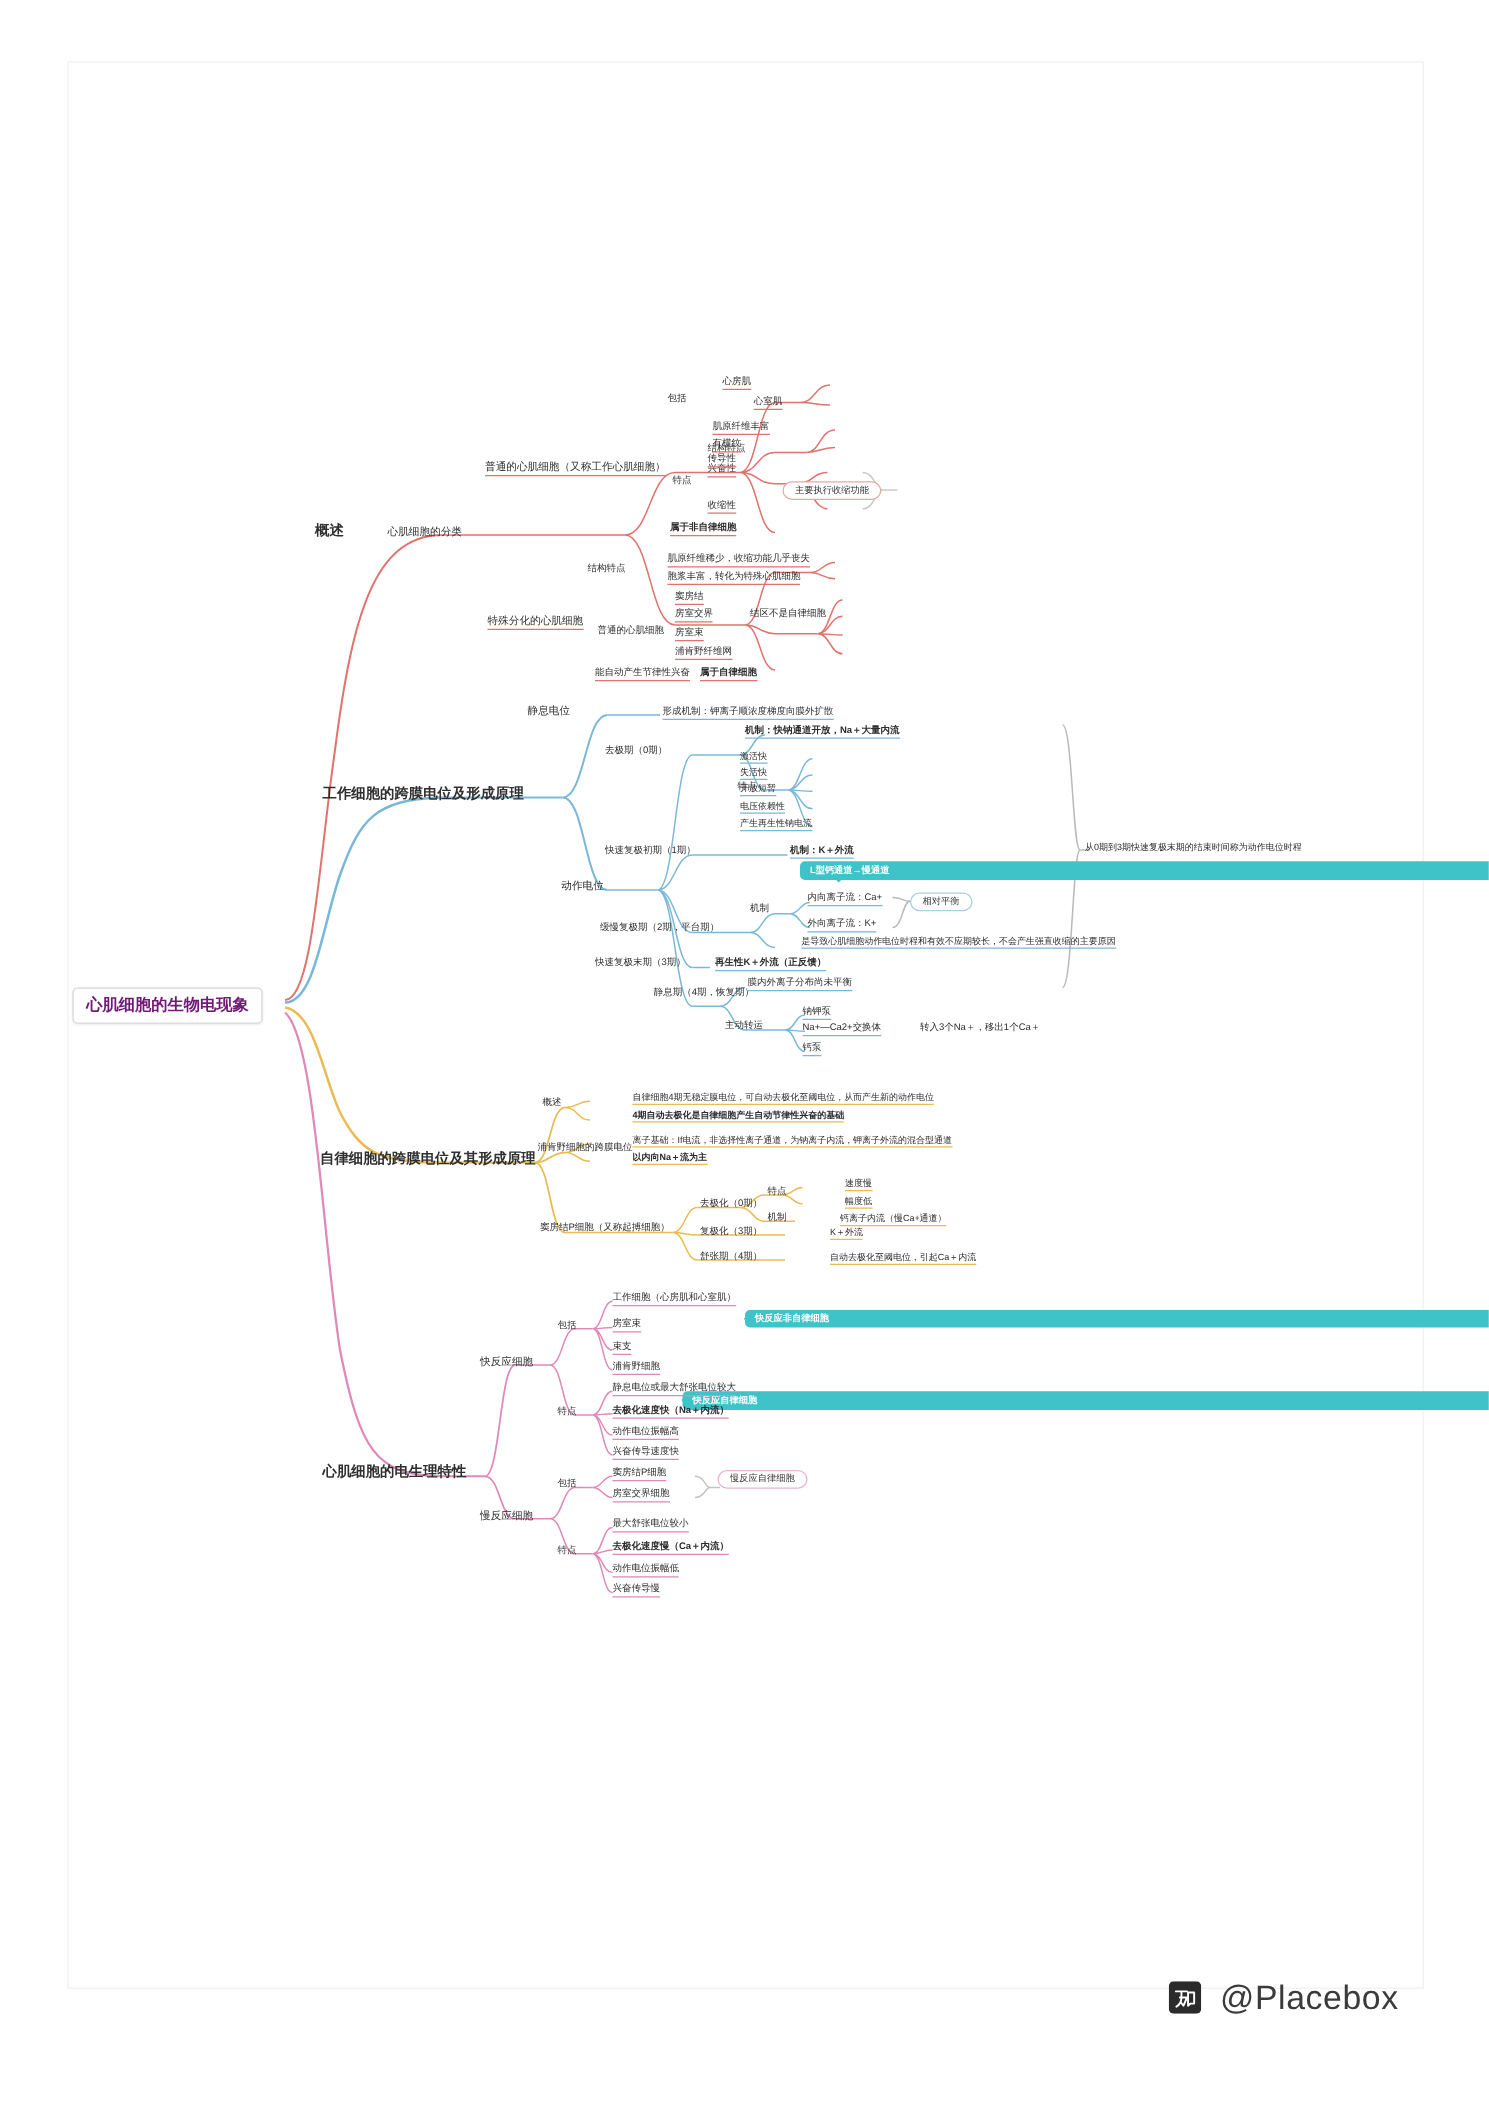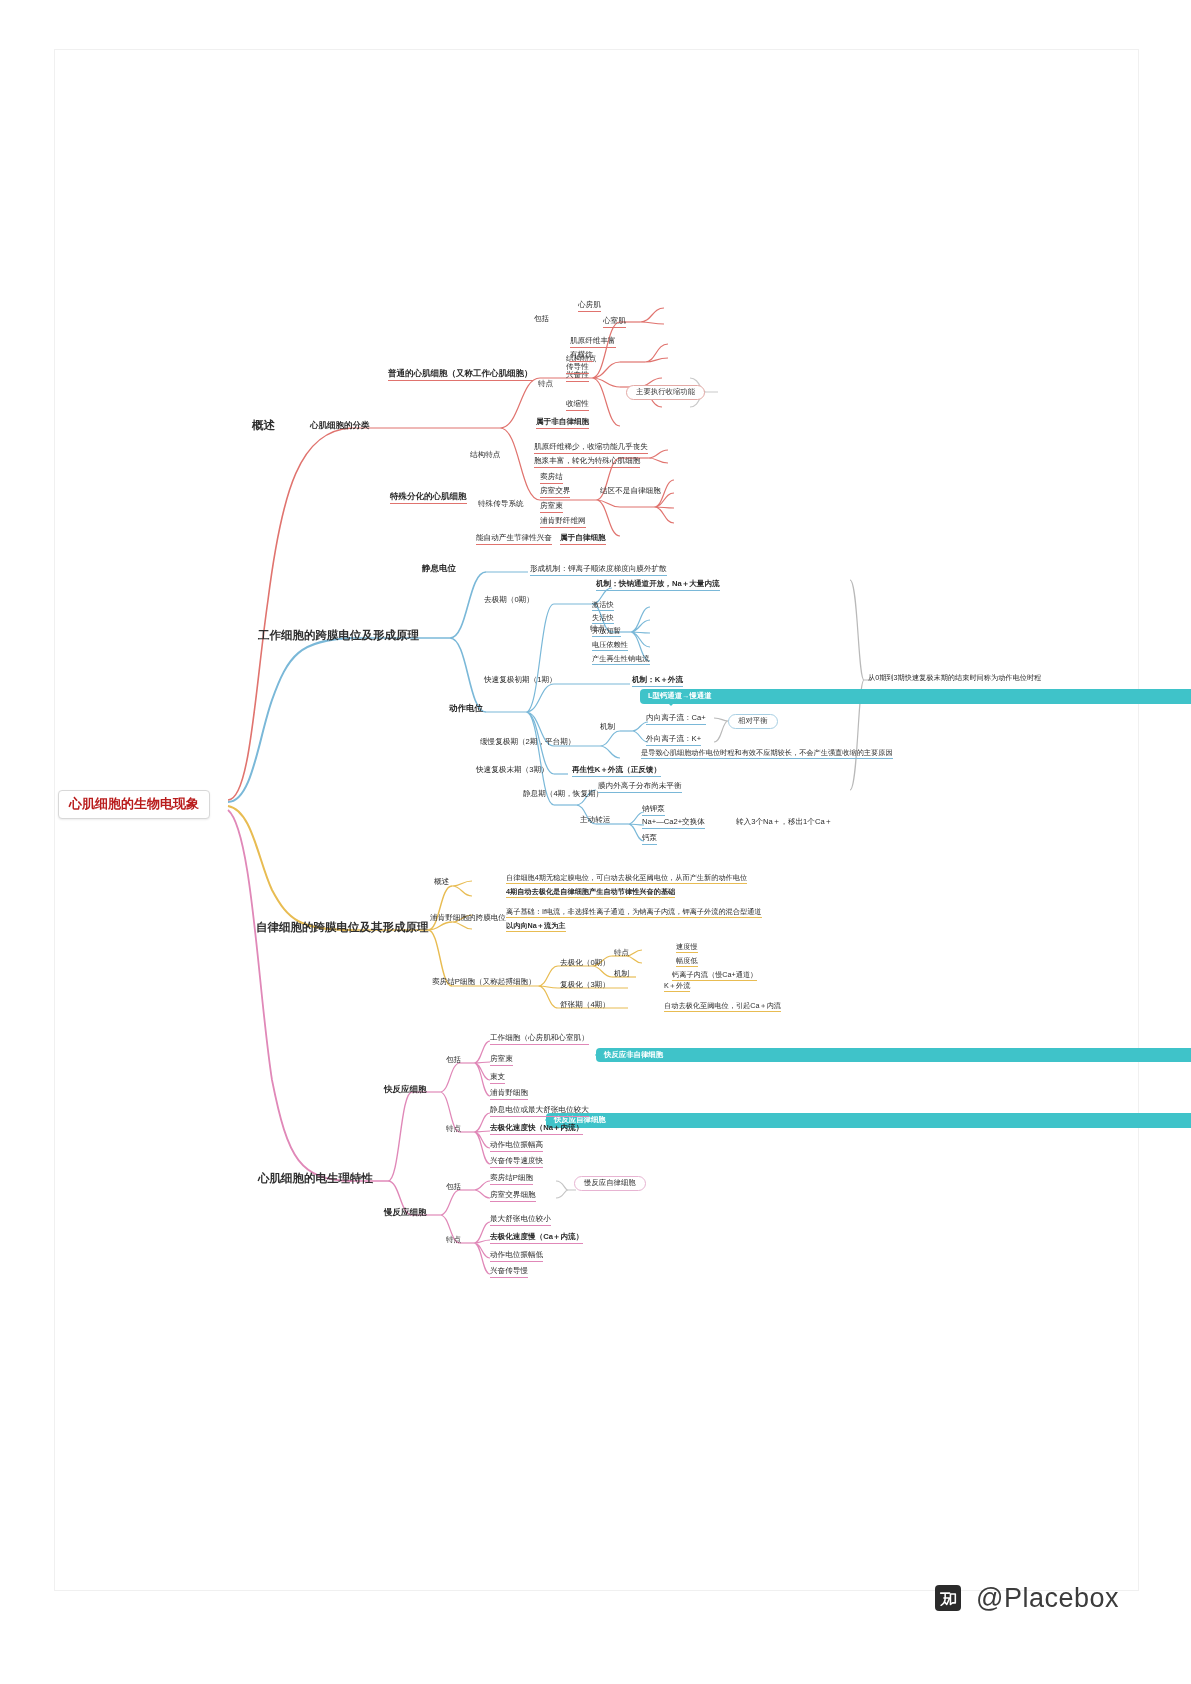--- a/index.html
+++ b/index.html
@@ -26,33 +26,33 @@
     white-space:nowrap;
     color:#2b2b2b;
     line-height:1.15;
     letter-spacing:0px;
   }
 
   
   .root {
     font-size:13px;
     font-weight:bold;
-    color:#b91c1c;
+    color:#701a75;
     background:#fff;
     border:1px solid #d8d8d8;
     border-radius:4px;
     padding:6px 10px;
     box-shadow:0 1px 2px rgba(0,0,0,.08);
   }
 
   
   .lvl1 { font-size:11.5px; font-weight:bold; color:#2f2f2f; }
 
   
-  .lvl2 { font-size:8.5px;font-weight:bold; }
+  .lvl2 { font-size:8.5px; }
   .lvl3 { font-size:7.6px; }
   .lvl4 { font-size:7.2px; }
   .bold { font-weight:bold; }
 
   
   .ul-red    { border-bottom:1.1px solid #e0736e; padding-bottom:1px; }
   .ul-blue   { border-bottom:1.1px solid #7ab8d8; padding-bottom:1px; }
   .ul-yellow { border-bottom:1.1px solid #e8bc52; padding-bottom:1px;margin-left:32px; }
   .ul-pink   { border-bottom:1.1px solid #e088b8; padding-bottom:1px; }
 
@@ -265,21 +265,21 @@
   <div class="node pill red" style="left:626px; top:385px;">主要执行收缩功能</div>
 
   <div class="node lvl3 ul-red bold" style="left:536px; top:418px;">属于非自律细胞</div>
 
   <div class="node lvl2 ul-red" style="left:390px; top:492px;">特殊分化的心肌细胞</div>
 
   <div class="node lvl3" style="left:470px; top:451px;">结构特点</div>
   <div class="node lvl3 ul-red" style="left:534px; top:443px;">肌原纤维稀少，收缩功能几乎丧失</div>
   <div class="node lvl3 ul-red" style="left:534px; top:457px;">胞浆丰富，转化为特殊心肌细胞</div>
 
-  <div class="node lvl3" style="left:478px; top:500px;">特殊传导系统</div>
+  <div class="node lvl3" style="left:478px; top:500px;">普通的心肌细胞</div>
   <div class="node lvl3 ul-red" style="left:540px; top:473px;">窦房结</div>
   <div class="node lvl3 ul-red" style="left:540px; top:487px;">房室交界</div>
   <div class="node lvl3 ul-red" style="left:540px; top:502px;">房室束</div>
   <div class="node lvl3 ul-red" style="left:540px; top:517px;">浦肯野纤维网</div>
   <div class="node lvl3" style="left:600px; top:487px;">结区不是自律细胞</div>
 
   <div class="node lvl3 ul-red" style="left:476px; top:534px;">能自动产生节律性兴奋</div>
   <div class="node lvl3 ul-red bold" style="left:560px; top:534px;">属于自律细胞</div>
 
   <div class="node lvl1" style="left:258px; top:629px;">工作细胞的跨膜电位及形成原理</div>

